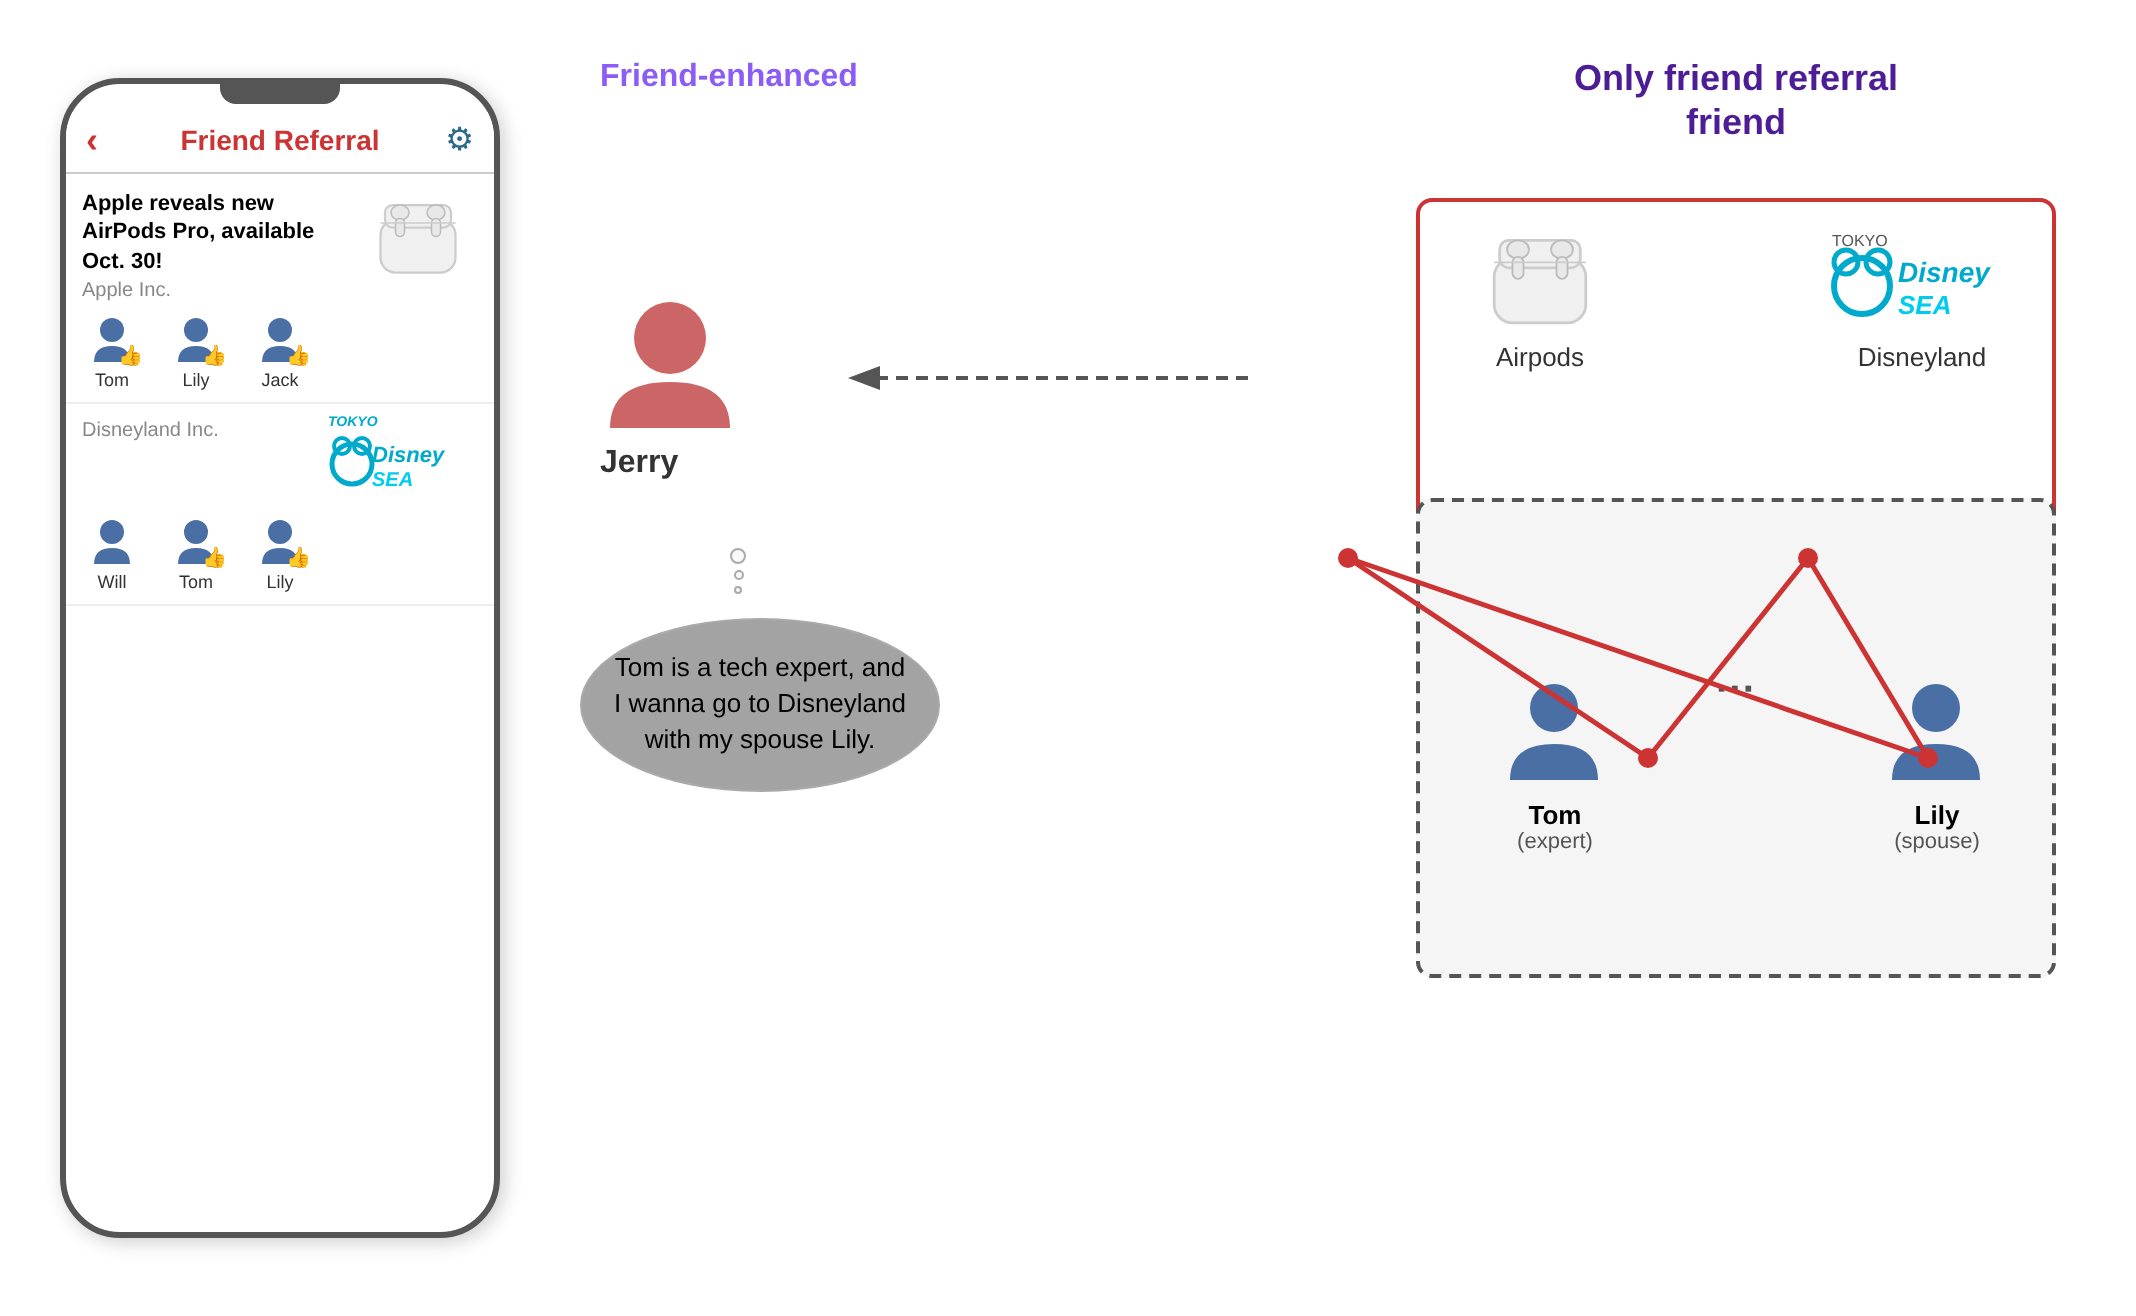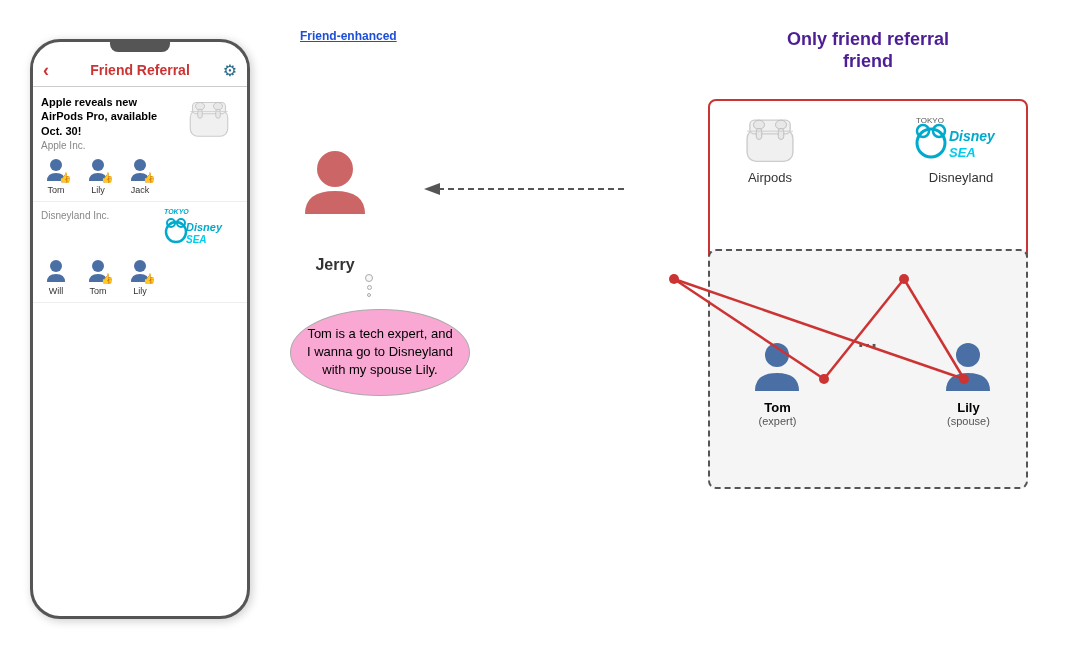--- a/index.html
+++ b/index.html
@@ -138,25 +138,24 @@
     .diagram-right {
       flex: 1;
       height: 620px;
       position: relative;
     }
 
     .section-title-left {
       position: absolute;
       top: 10px;
       left: 20px;
-      color: #1d4ed8;
-      font-size: 12px;
+      color: #8b5cf6;
+      font-size: 16px;
       font-weight: bold;
       line-height: 1.2;
-      text-decoration: underline;
     }
 
     .section-title-right {
       position: absolute;
       top: 10px;
       right: 40px;
       color: #4c1d95;
       font-size: 18px;
       font-weight: bold;
       line-height: 1.2;
@@ -185,31 +184,30 @@
       background: #f5f5f5;
     }
 
     
     .jerry-container {
       position: absolute;
       top: 130px;
       left: 20px;
       display: flex;
       flex-direction: column;
-      align-items: center;
-      gap: 33px;
+      align-items: flex-start;
     }
 
     
     .thought-bubble {
       position: absolute;
       top: 290px;
       left: 10px;
       width: 180px;
-      background: #f9a8d4;
+      background: #a3a3a3;
       border: 1.5px solid #aaa;
       border-radius: 50%;
       padding: 15px;
       font-size: 13px;
       text-align: center;
       line-height: 1.4;
     }
 
     .thought-dots {
       position: absolute;

